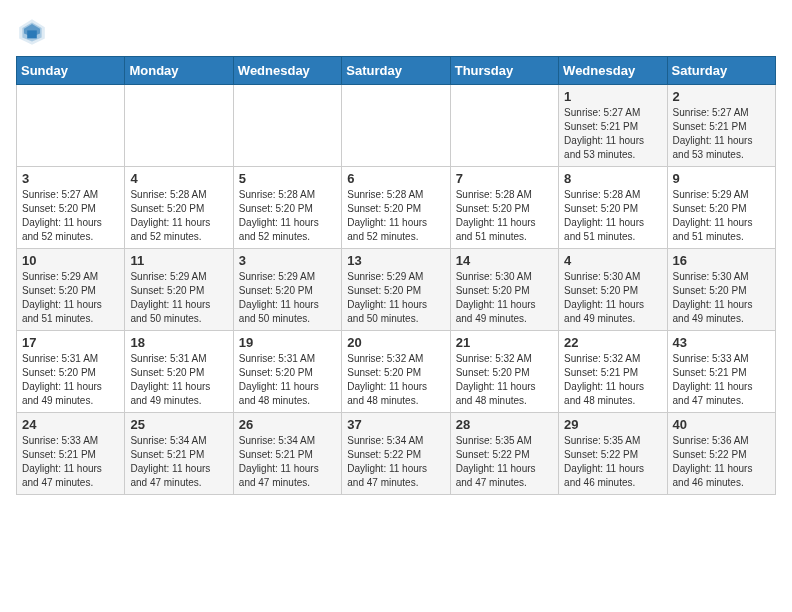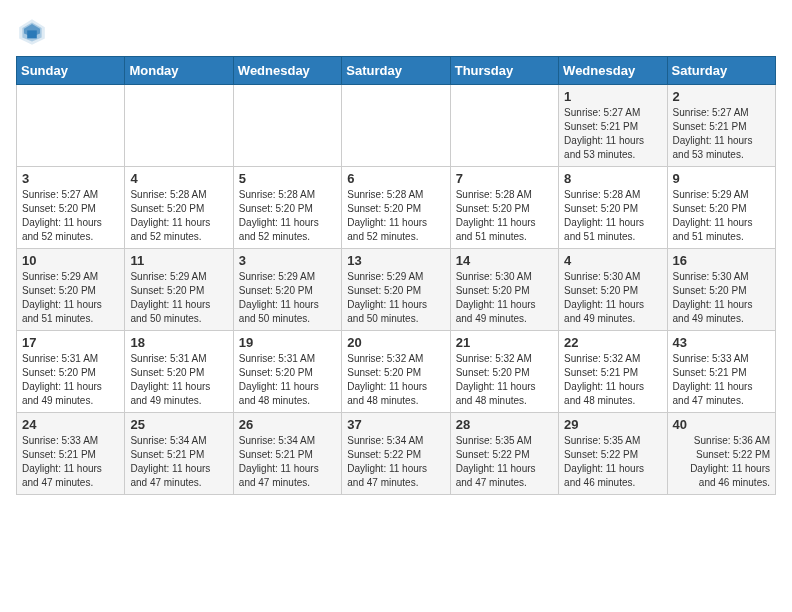--- a/index.html
+++ b/index.html
@@ -304,19 +304,19 @@
 Daylight: 11 hours and 47 minutes.</div>
         </td>
         <td>
           <span class="day-number">29</span>
           <div class="cell-info" style="white-space: pre-line;">Sunrise: 5:35 AM
 Sunset: 5:22 PM
 Daylight: 11 hours and 46 minutes.</div>
         </td>
         <td>
           <span class="day-number">40</span>
-          <div class="cell-info" style="white-space: pre-line; text-align: right;">Sunrise: 5:36 AM
+          <div class="cell-info" style="white-space: pre-line;">Sunrise: 5:36 AM
 Sunset: 5:22 PM
 Daylight: 11 hours and 46 minutes.</div>
         </td>
       </tr>
     </tbody>
 </table>
 
 </body></html>

